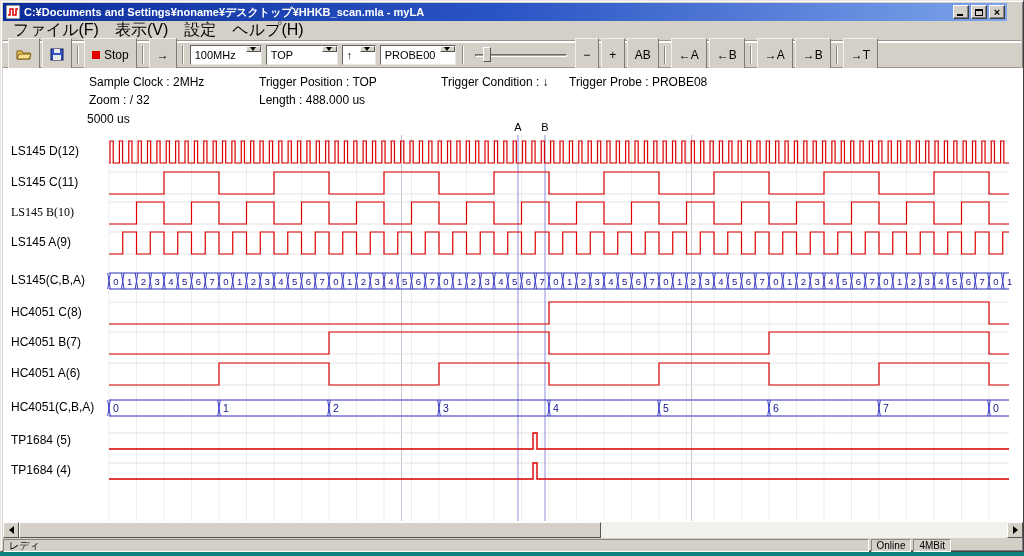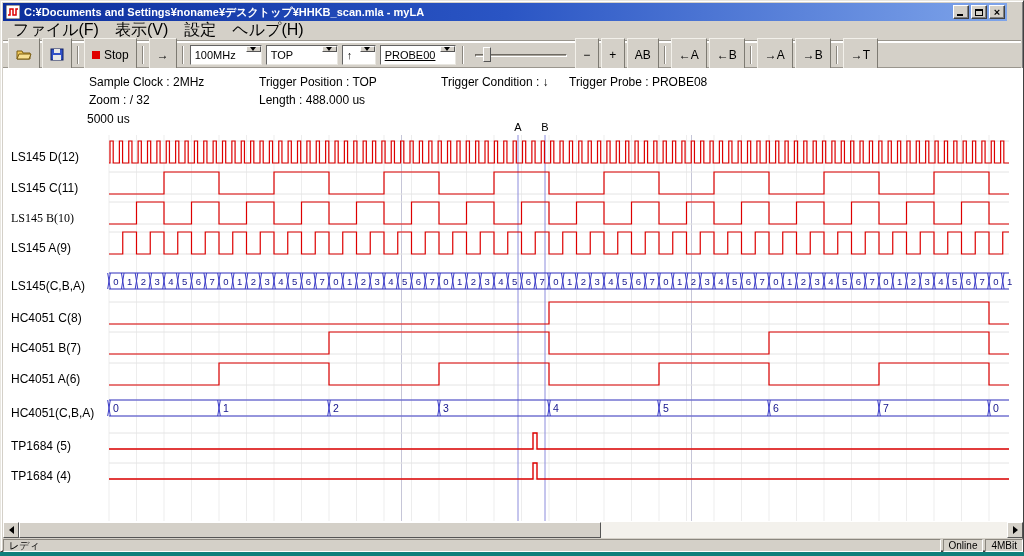--- a/index.html
+++ b/index.html
@@ -28,34 +28,34 @@
   .combo-value{font-size:11px;padding:3px 4px 0 4px;color:#000;}
   .combo-btn{width:15px;background:#d4d0c8;border:1px solid;border-color:#fff #555 #555 #fff;display:flex;align-items:center;justify-content:center;}
   .dd-arrow{width:0;height:0;border-left:3px solid transparent;border-right:3px solid transparent;border-top:4px solid #000;}
   .slider{width:96px;height:20px;position:relative;margin:0 5px;flex:0 0 auto;}
   .slider-track{position:absolute;left:2px;right:2px;top:9px;height:3px;background:#a8a49c;border:1px solid;border-color:#6e6a63 #fff #fff #6e6a63;}
   .slider-thumb{position:absolute;left:10px;top:2px;width:8px;height:15px;background:#d4d0c8;border:1px solid;border-color:#fff #555 #555 #fff;}
 
   
   #content{position:absolute;left:2px;top:67px;width:1020px;height:454px;background:#fff;overflow:hidden;}
   .info-item{position:absolute;font-size:12px;color:#000000;white-space:nowrap;}
-  #channel-labels div{position:absolute;left:8px;font-size:12px;color:#000;white-space:nowrap;margin-top:6px;}
+  #channel-labels div{position:absolute;left:8px;font-size:12px;color:#000;white-space:nowrap;}
   #wave{position:absolute;left:0;top:51px;}
 
   
   #hscroll{position:absolute;left:2px;top:521px;width:1020px;height:16px;background:#f3f1ec;}
   .sb-btn{position:absolute;top:0;width:16px;height:16px;background:#d4d0c8;border:1px solid;border-color:#fff #555 #555 #fff;display:flex;align-items:center;justify-content:center;}
   #sb-left{left:0;}
   #sb-right{right:0;}
   .tri-left{width:0;height:0;border-top:4px solid transparent;border-bottom:4px solid transparent;border-right:5px solid #000;}
   .tri-right{width:0;height:0;border-top:4px solid transparent;border-bottom:4px solid transparent;border-left:5px solid #000;}
   #sb-thumb{position:absolute;left:16px;top:0;width:582px;height:16px;background:#d4d0c8;border:1px solid;border-color:#fff #555 #555 #fff;}
 
   
-  #statusbar{position:absolute;left:2px;top:538px;width:1020px;height:13px;display:flex;gap:2px;}
+  #statusbar{position:absolute;left:2px;top:538px;width:948px;height:13px;display:flex;gap:2px;}
   .status-cell{border:1px solid;border-color:#8a867e #fff #fff #8a867e;font-size:10px;padding:0 5px;height:13px;line-height:12px;color:#000;background:#d4d0c8;white-space:nowrap;}
   #status-ready{flex:1;}
 </style>
 </head>
 <body>
 
 <div id="window">
 
   <div id="titlebar">
     <svg id="app-icon" viewBox="0 0 14 14">
@@ -118,21 +118,21 @@
           <span class="dd-arrow"></span>
         </span>
     </span>
     <span class="combo" style="width:34px;">
       <span class="combo-value" style="flex:1;">↑</span>
       <span class="combo-btn">
           <span class="dd-arrow"></span>
         </span>
     </span>
     <span class="combo" style="width:76px;">
-      <span class="combo-value" style="flex:1;text-decoration:underline;">PROBE00</span>
+      <span class="combo-value" style="flex:1;">PROBE00</span>
       <span class="combo-btn">
           <span class="dd-arrow"></span>
         </span>
     </span>
 
     <span class="vsep"></span>
     <span class="slider">
       <span class="slider-track"></span>
       <span class="slider-thumb"></span>
     </span>

